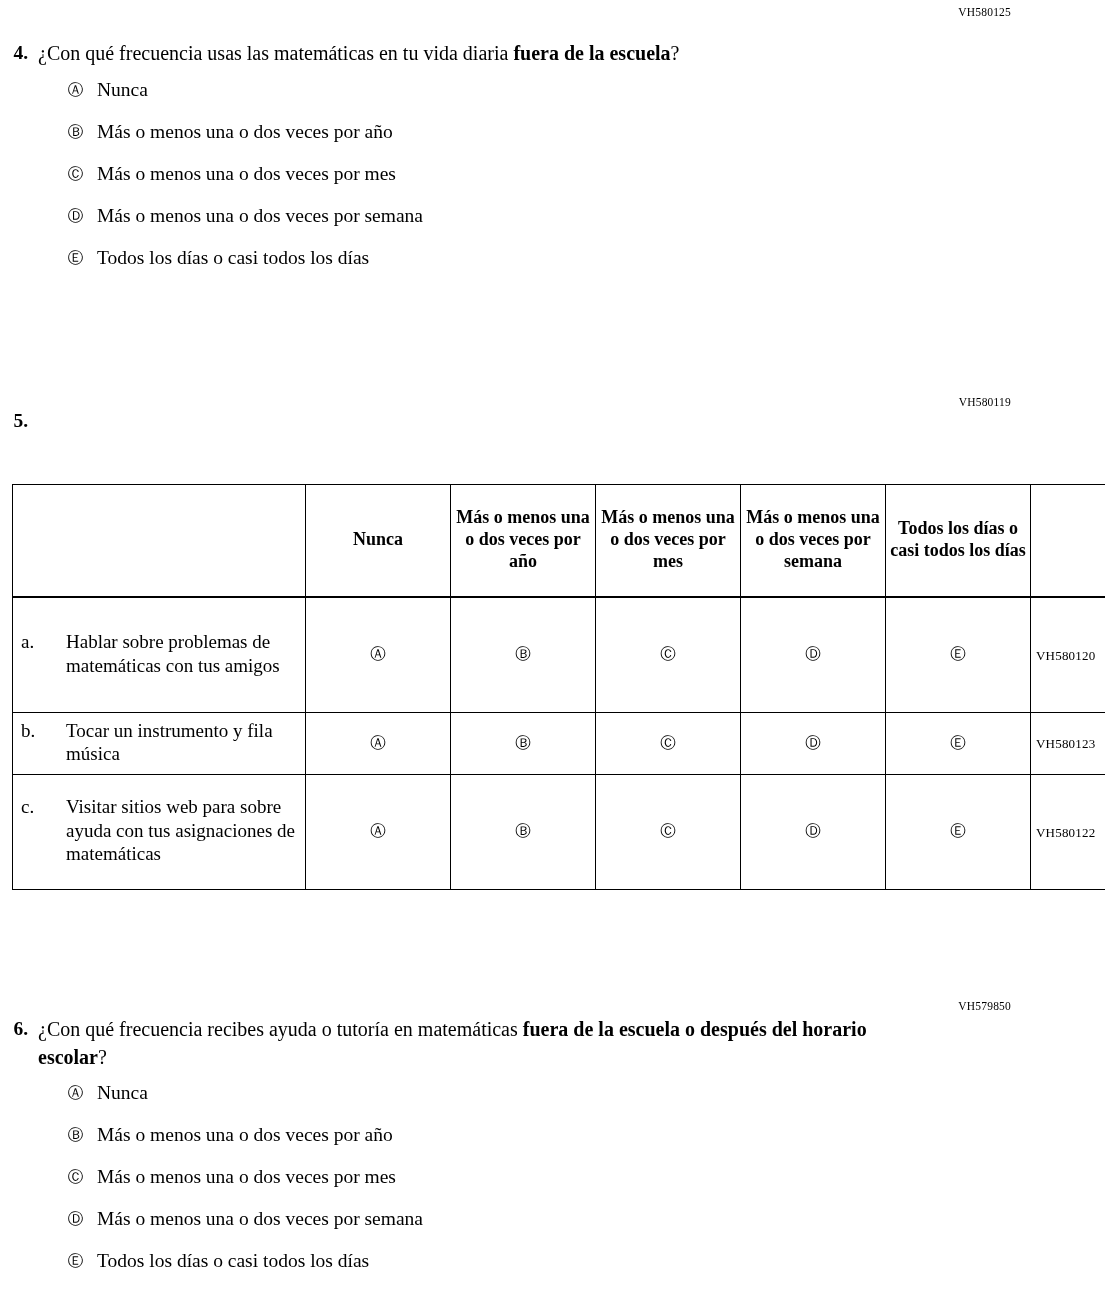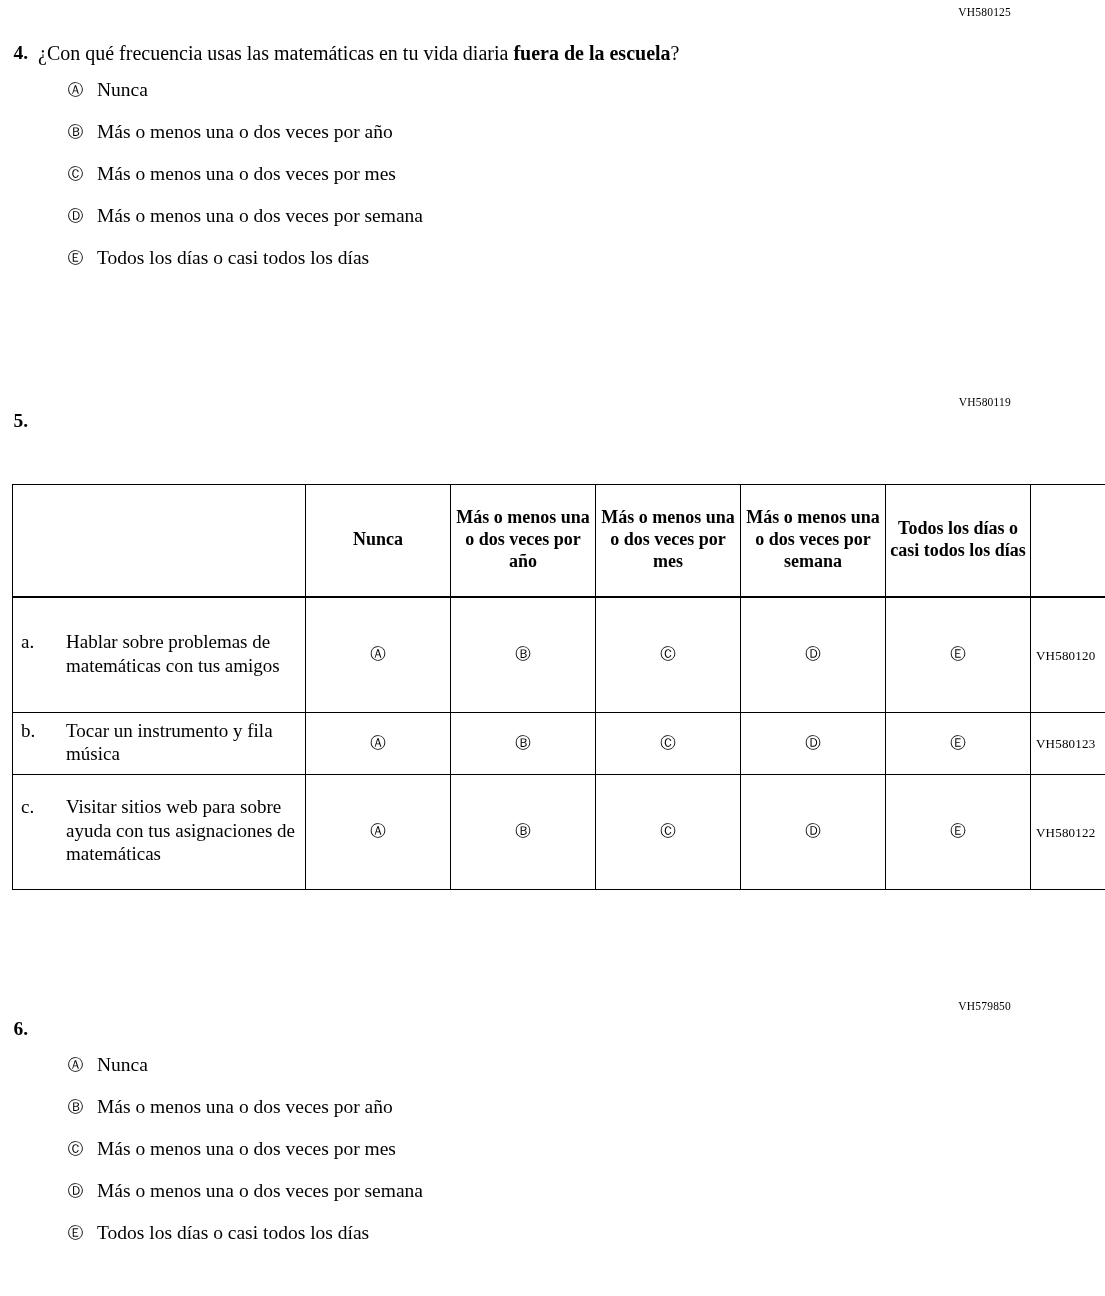--- a/index.html
+++ b/index.html
@@ -252,20 +252,23 @@
         </tr>
       </tbody>
     </table>
   </div>
 
   <div class="code code-right" style="top:1000px;text-align:center;">VH579850</div>
 
   <div class="question" style="top:1016px;">
     <div class="q-row">
       <div class="q-num">6.</div>
+      <div class="q-text" style="max-width:840px;">
+        <span>¿Con qué frecuencia recibes ayuda o tutoría en matemáticas </span><b>fuera de la escuela o después del horario escolar</b><span>?</span>
+      </div>
     </div>
 
     <div class="options">
       <div class="option">
         <span class="bubble">Ⓐ</span>
         <span class="option-label">Nunca</span>
       </div>
       <div class="option">
         <span class="bubble">Ⓑ</span>
         <span class="option-label">Más o menos una o dos veces por año</span>

